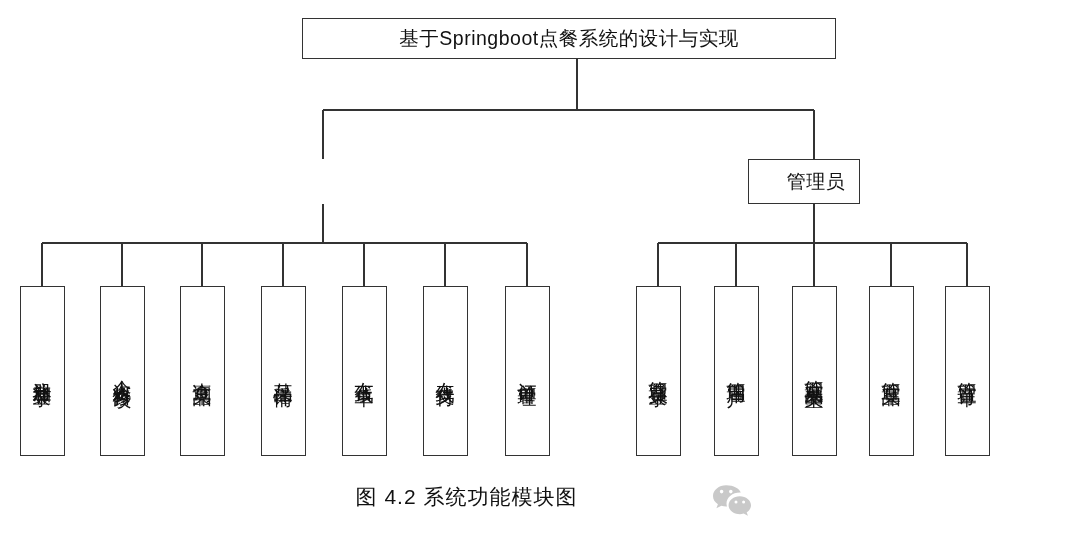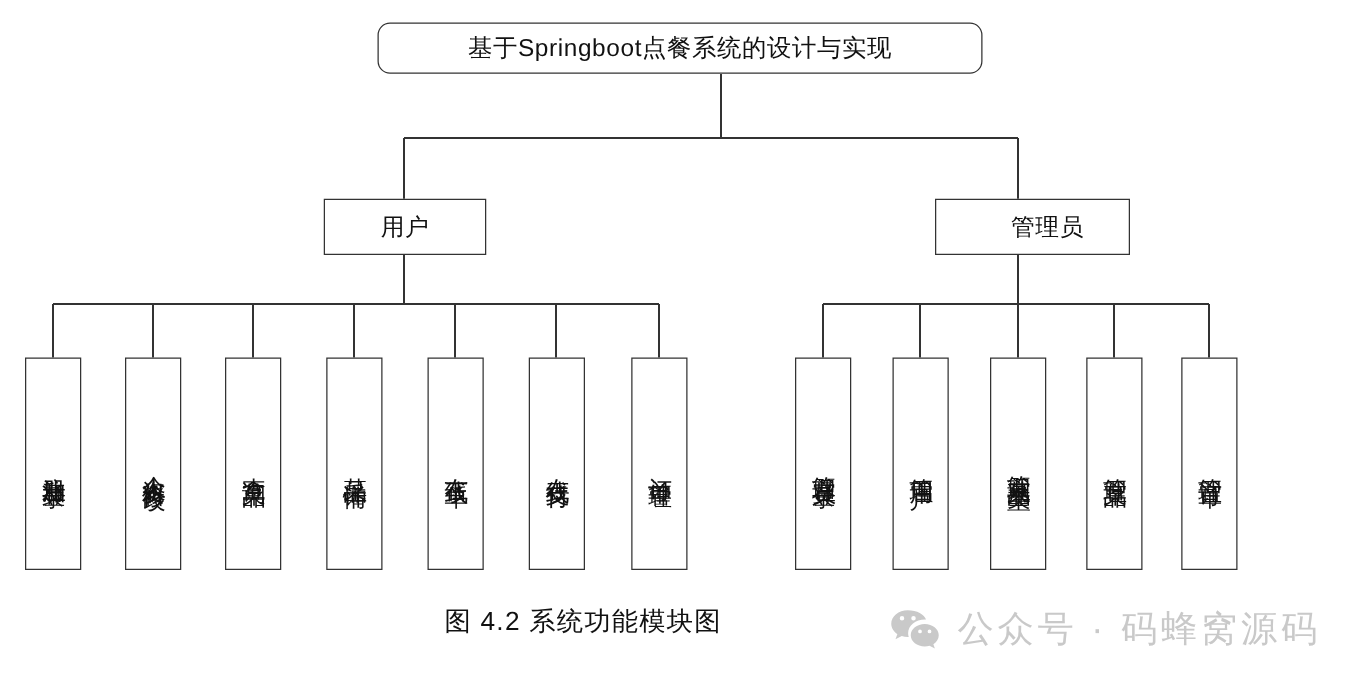--- a/index.html
+++ b/index.html
@@ -40,35 +40,34 @@
     writing-mode: vertical-rl;
     text-orientation: upright;
     font-size: 19px;
     line-height: 1.22;
     letter-spacing: 2px;
     padding: 6px 0;
   }
   #title-box {
     left: 302px;
     top: 18px;
-    width: 484px;
+    width: 534px;
     height: 41px;
     font-size: 19.5px;
-    border-radius: 10px;
   }
   #user-box {
     left: 259px;
     top: 159px;
     width: 130px;
     height: 45px;
   }
   #admin-box {
     left: 748px;
     top: 159px;
-    width: 156px;
+    width: 112px;
     height: 45px;
     padding-left: 24px;
   }
   .leaf {
     top: 286px;
     height: 170px;
     width: 45px;
   }
   #caption {
     position: absolute;
@@ -136,21 +135,20 @@
       <line x1="658" y1="243" x2="658" y2="286"></line>
       <line x1="736" y1="243" x2="736" y2="286"></line>
       <line x1="814" y1="243" x2="814" y2="286"></line>
       <line x1="891" y1="243" x2="891" y2="286"></line>
       <line x1="967" y1="243" x2="967" y2="286"></line>
     </g>
   </svg>
 
   <div class="node-box h" id="title-box">基于Springboot点餐系统的设计与实现</div>
 
-  <div class="node-box h" id="user-box">用户</div>
 
   <div class="node-box h" id="admin-box">管理员</div>
 
   <div class="node-box v leaf" style="left:20px">注册和登录</div>
   <div class="node-box v leaf" style="left:100px">个人资料修改</div>
   <div class="node-box v leaf" style="left:180px">查询菜品</div>
   <div class="node-box v leaf" style="left:261px">菜品详情</div>
   <div class="node-box v leaf" style="left:342px">在线下单</div>
   <div class="node-box v leaf" style="left:423px">在线支付</div>
   <div class="node-box v leaf" style="left:505px">订单管理</div>
@@ -163,16 +161,15 @@
 
   <div id="caption">图 4.2  系统功能模块图</div>
 
   <div id="watermark">
     <span class="wm-icon">
       <svg viewBox="0 0 40 34" width="40" height="34" xmlns="http://www.w3.org/2000/svg">
         <path fill="#c9c9c9" d="M14.2 1.2C6.9 1.2 1 6 1 11.9c0 3.3 1.9 6.3 4.9 8.3L4.4 24.3l5-2.5c1.5.4 3.1.7 4.8.7h.8c-.3-1-.5-2-.5-3 0-6 6-10.9 13.4-10.9h.9C27.6 4.6 21.6 1.2 14.2 1.2zM9.6 9.4a1.8 1.8 0 1 1 0-3.6 1.8 1.8 0 0 1 0 3.6zm9.2 0a1.8 1.8 0 1 1 0-3.6 1.8 1.8 0 0 1 0 3.6z"></path>
         <path fill="#c9c9c9" d="M39 21.2c0-5-5-9-11.2-9s-11.2 4-11.2 9 5 9 11.2 9c1.3 0 2.6-.2 3.8-.6l4.3 2.2-1.2-3.5c2.6-1.6 4.3-4.2 4.3-7.1zM24 19.6a1.5 1.5 0 1 1 0-3 1.5 1.5 0 0 1 0 3zm7.6 0a1.5 1.5 0 1 1 0-3 1.5 1.5 0 0 1 0 3z"></path>
       </svg>
     </span>
-    <span class="wm-text">公众号 · 码蜂窝源码</span>
   </div>
 
 </div>
 
 </body></html>

